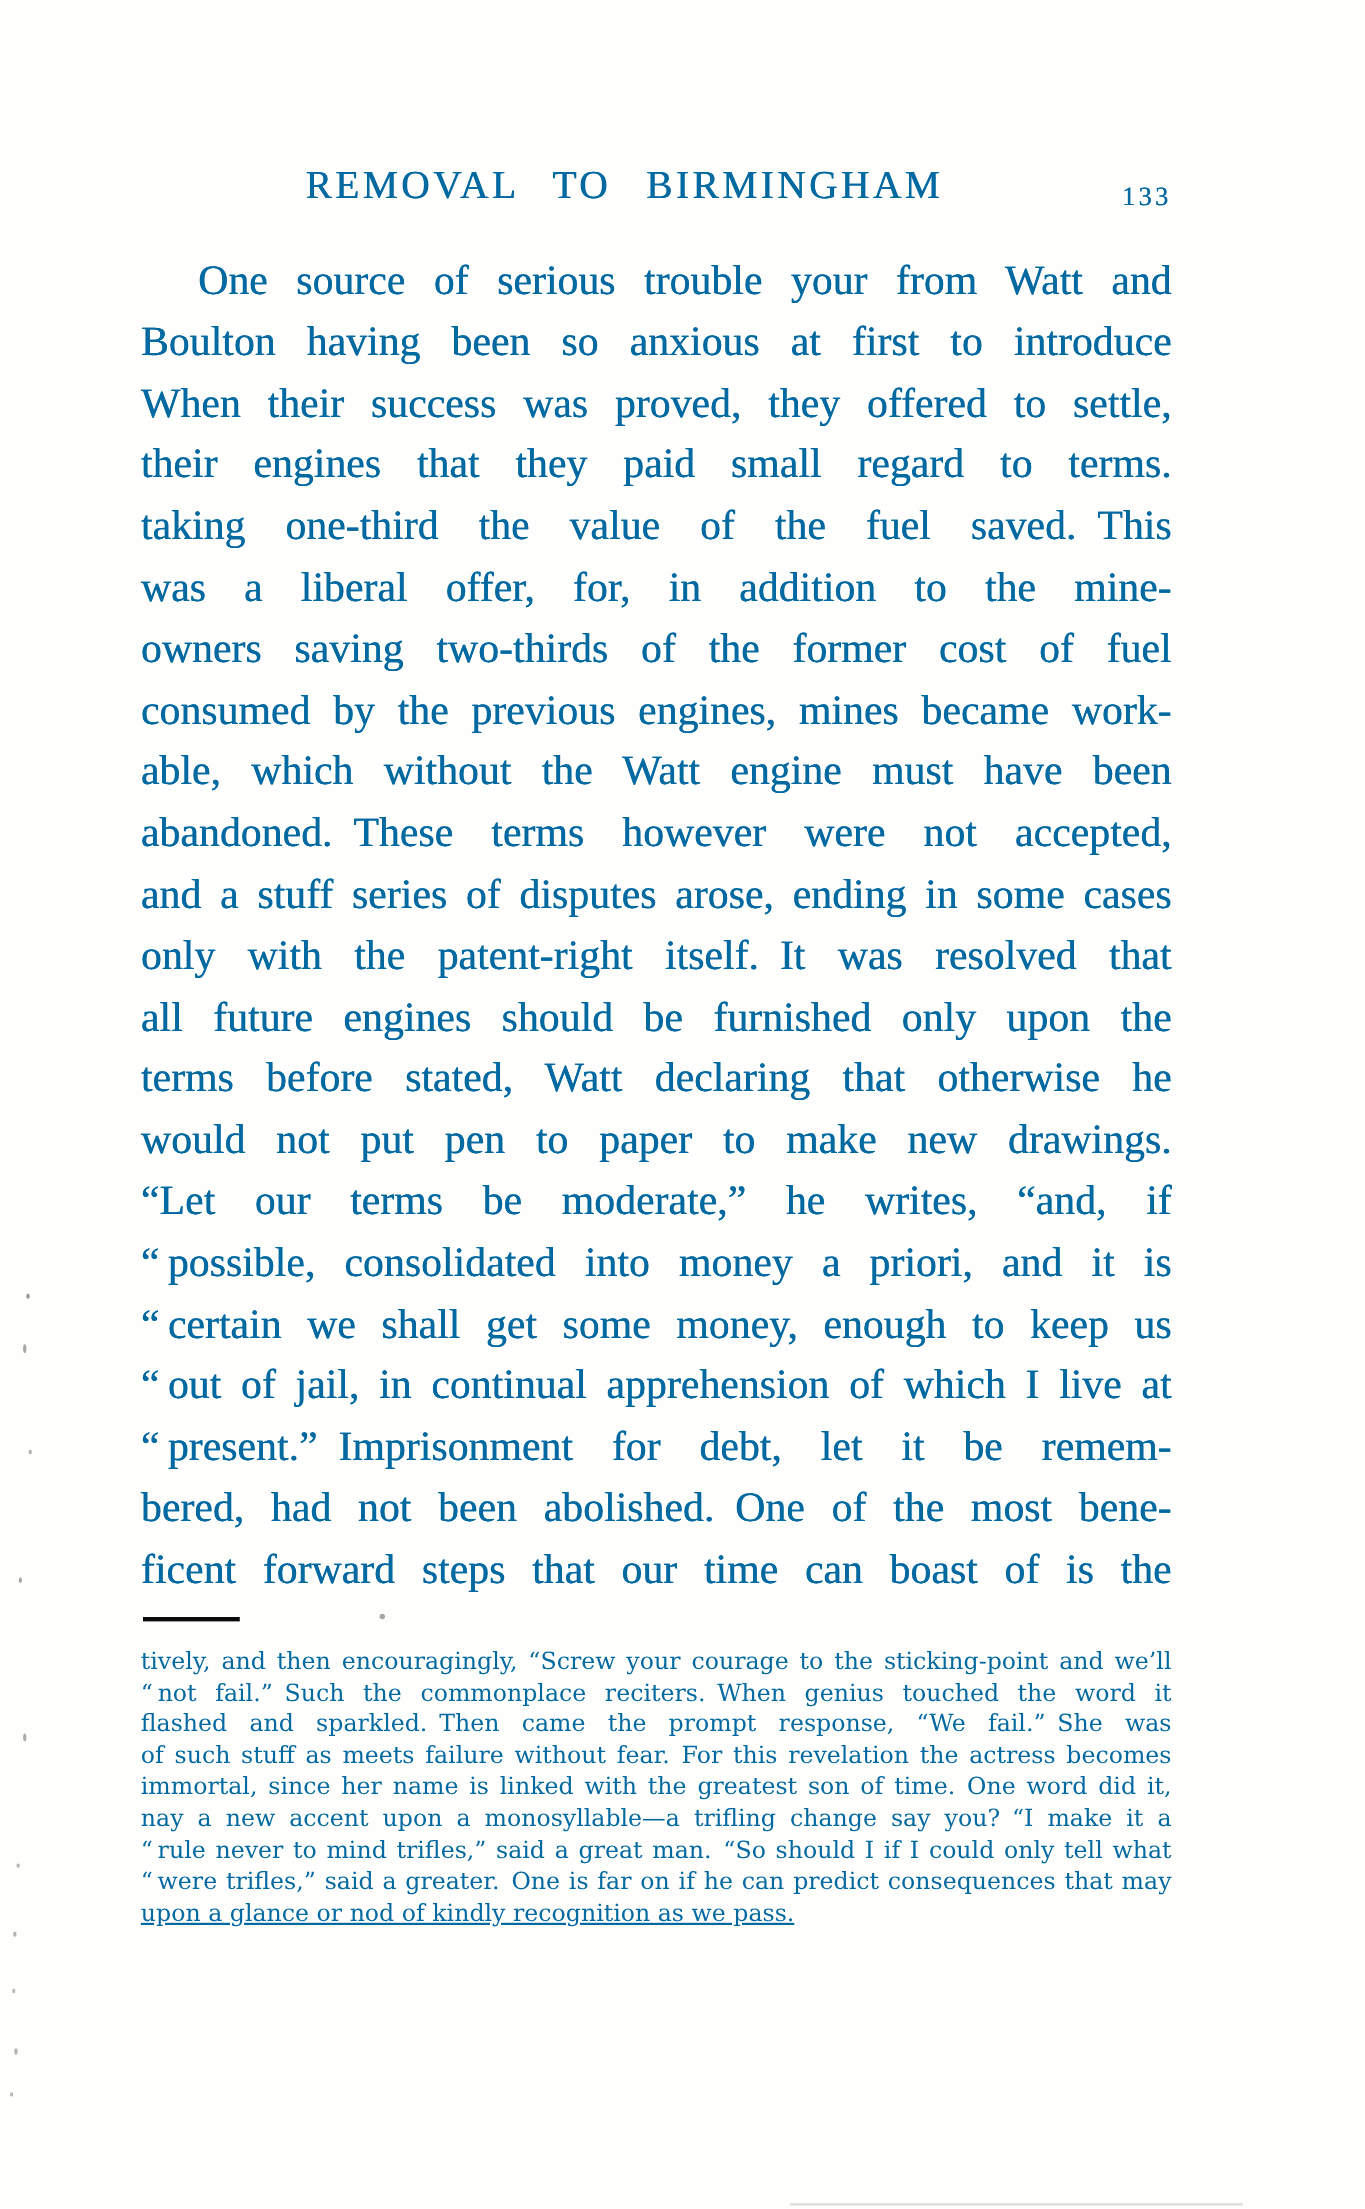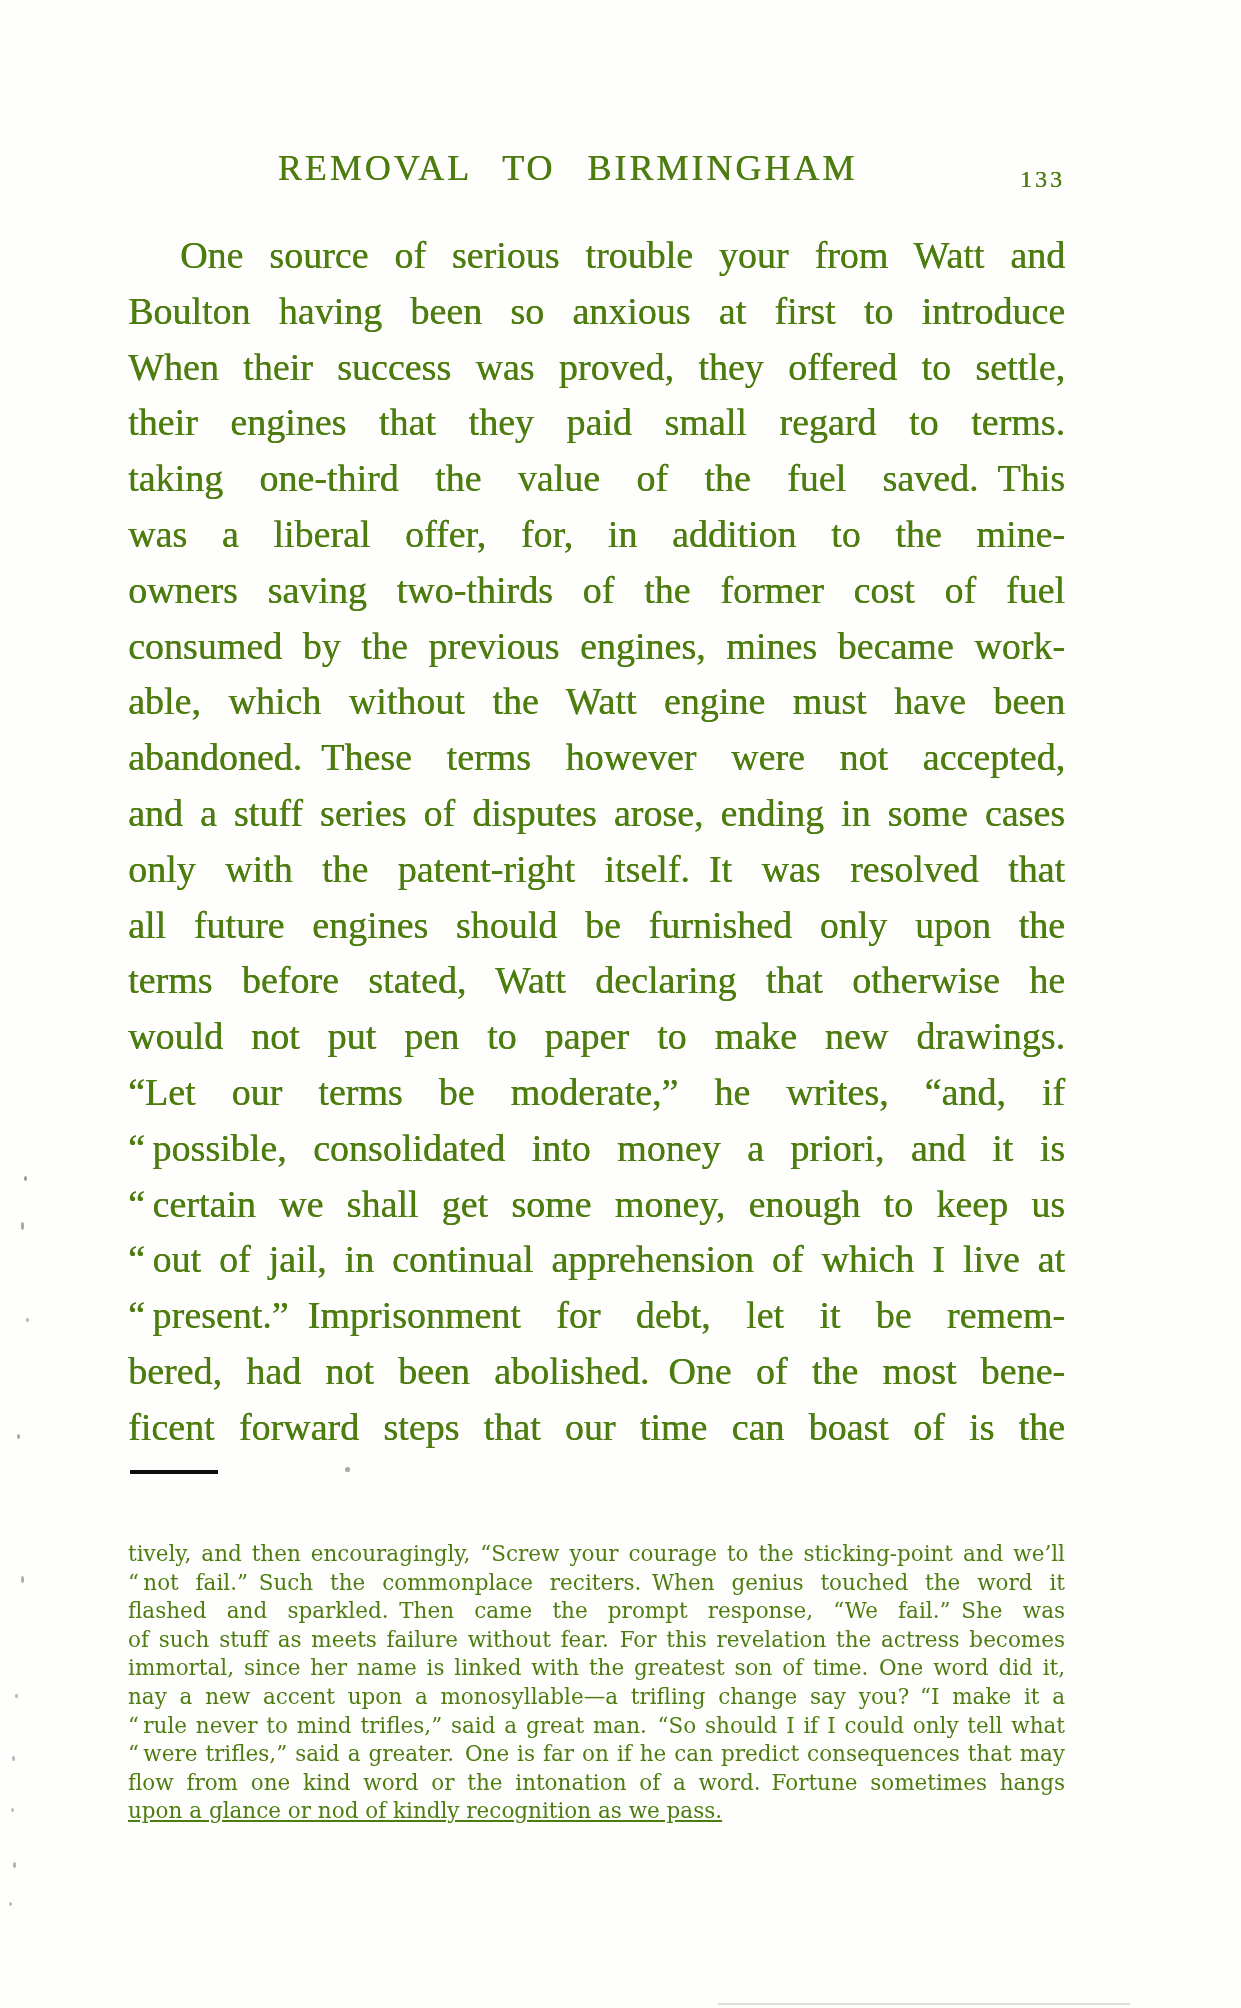--- a/index.html
+++ b/index.html
@@ -2,21 +2,21 @@
 <html><head>
 <meta charset="utf-8">
 <style>
   html, body { margin: 0; padding: 0; background: #ffffff; }
   .page {
     position: relative;
     width: 1241px;
     height: 2008px;
     background: #fefefd;
     overflow: hidden;
-    color: #4d7c0f;
+    color: #0369a1;
     font-family: "Liberation Serif", serif;
   }
   .column { position: absolute; left: 128px; width: 937px; }
 
   
   .header { top: 148px; height: 48px; }
   .header-title {
     display: block;
     text-align: center;
     position: relative;
@@ -58,21 +58,20 @@
     top: 1470px;
     width: 88px;
     height: 4px;
     background: #0c0c0c;
   }
   .footnote {
     top: 1497px;
     font-size: 21.5px;
     line-height: 28.6px;
     font-family: "DejaVu Serif", serif;
-    margin-top: 43px;
   }
 
   
   .speck {
     position: absolute;
     background: #6a6a6a;
     border-radius: 50%;
   }
   .bottom-edge {
     position: absolute;
@@ -122,21 +121,20 @@
 
   <div class="column footnote">
       <div class="text-line"><span class="">tively, and then encouragingly, “Screw your courage to the sticking-point and we’ll</span></div>
       <div class="text-line"><span class="">“ </span><span class="italic">not</span><span class=""> fail.” Such the commonplace reciters. When genius touched the word it</span></div>
       <div class="text-line"><span class="">flashed and sparkled. Then came the prompt response, “</span><span class="italic">We</span><span class=""> fail.” She was</span></div>
       <div class="text-line"><span class="">of such stuff as meets failure without fear. For this revelation the actress becomes</span></div>
       <div class="text-line"><span class="">immortal, since her name is linked with the greatest son of time. One word did it,</span></div>
       <div class="text-line"><span class="">nay a new accent upon a monosyllable—a trifling change say you? “I make it a</span></div>
       <div class="text-line"><span class="">“ rule never to mind trifles,” said a great man. “So should I if I could only tell what</span></div>
       <div class="text-line"><span class="">“ were trifles,” said a greater. One is far on if he can predict consequences that may</span></div>
-      <div class="text-line"><span class="">flow from one kind word or the intonation of a word. Fortune sometimes hangs</span></div>
       <div class="text-line unjustified"><span class="">upon a glance or nod of kindly recognition as we pass.</span></div>
     </div>
 
   <div class="speck" style="left:24px;top:1176px;width:3px;height:5px;opacity:.7;"></div>
   <div class="speck" style="left:21px;top:1222px;width:3px;height:8px;opacity:.6;"></div>
   <div class="speck" style="left:26px;top:1318px;width:3px;height:4px;opacity:.5;"></div>
   <div class="speck" style="left:17px;top:1434px;width:3px;height:5px;opacity:.6;"></div>
   <div class="speck" style="left:345px;top:1467px;width:5px;height:5px;opacity:.6;"></div>
   <div class="speck" style="left:21px;top:1576px;width:3px;height:7px;opacity:.55;"></div>
   <div class="speck" style="left:15px;top:1694px;width:3px;height:4px;opacity:.5;"></div>

